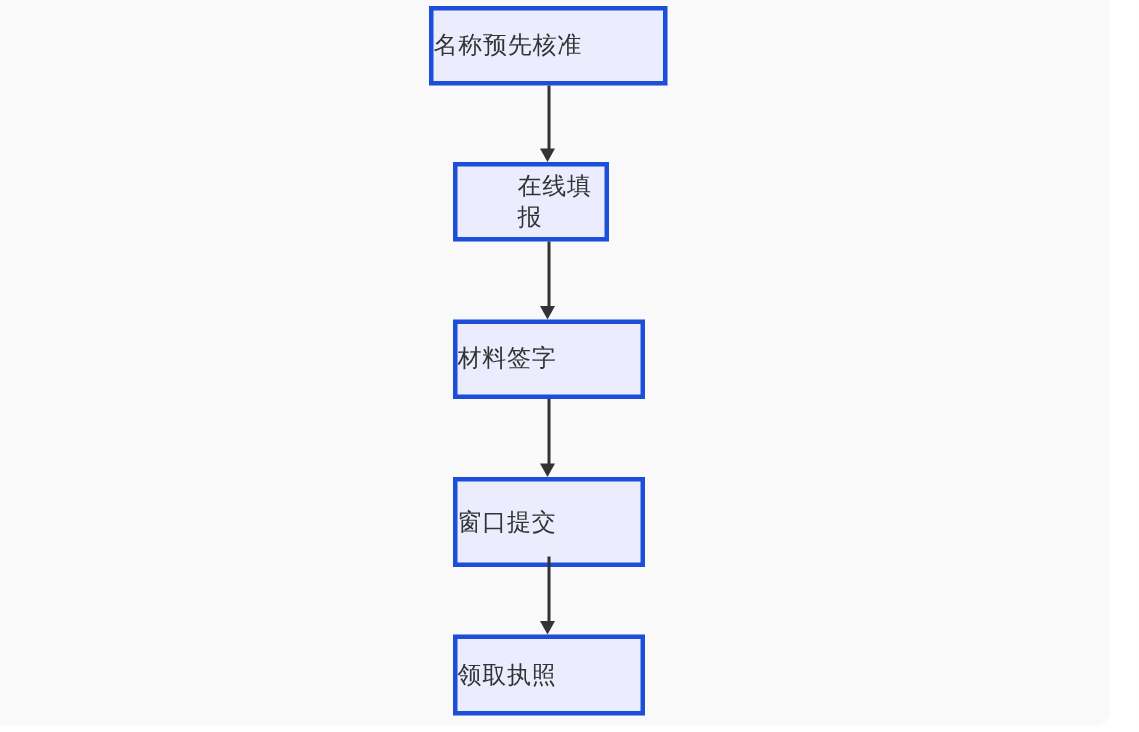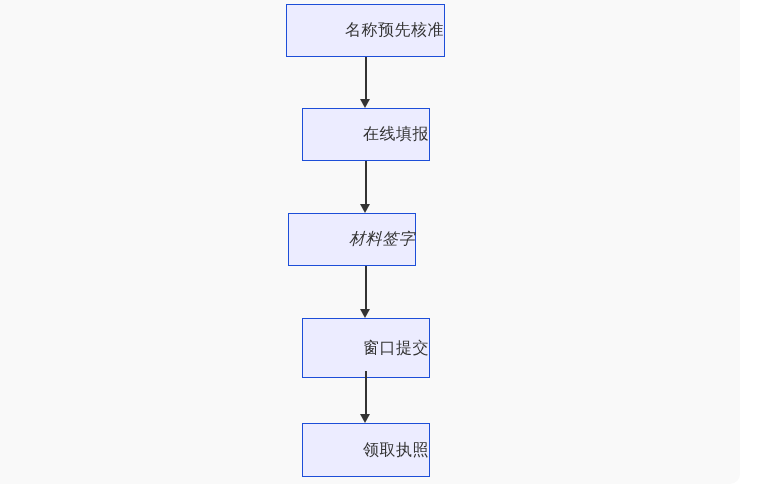--- a/index.html
+++ b/index.html
@@ -15,33 +15,33 @@
     position: absolute;
     left: 0; top: 0;
     width: 740px; height: 484px;
     background: #f9f9f9;
     border-bottom-right-radius: 10px;
   }
   .flow-node {
     position: absolute;
     box-sizing: border-box;
     background: #ececff;
-    border: 1px solid #1d4ed8;
+    border: 3px solid #1d4ed8;
     display: flex;
     align-items: center;
-    justify-content: flex-end;
+    justify-content: flex-start;
     color: #333333;
     font-size: 16px;
     letter-spacing: 0.5px;
   }
   .node-1 { left: 286px; top: 4px;   width: 159px; height: 53px; }
-  .node-2 { left: 302px; top: 108px; width: 128px; height: 53px; }
-  .node-3 { left: 288px; top: 213px; width: 128px; height: 53px; font-style: italic; }
+  .node-2 { left: 302px; top: 108px; width: 104px; height: 53px; padding-left: 40px; }
+  .node-3 { left: 302px; top: 213px; width: 128px; height: 53px; }
   .node-4 { left: 302px; top: 318px; width: 128px; height: 60px; }
-  .node-5 { left: 302px; top: 423px; width: 128px; height: 54px; padding-left: 43px; }
+  .node-5 { left: 302px; top: 423px; width: 128px; height: 54px; }
   .flow-edge {
     position: absolute;
     left: 360px;
     width: 11px;
   }
   .edge-1 { top: 57px;  height: 51px; }
   .edge-2 { top: 161px; height: 52px; }
   .edge-3 { top: 266px; height: 52px; }
   .edge-4 { top: 371px; height: 52px; }
   .edge-line {

